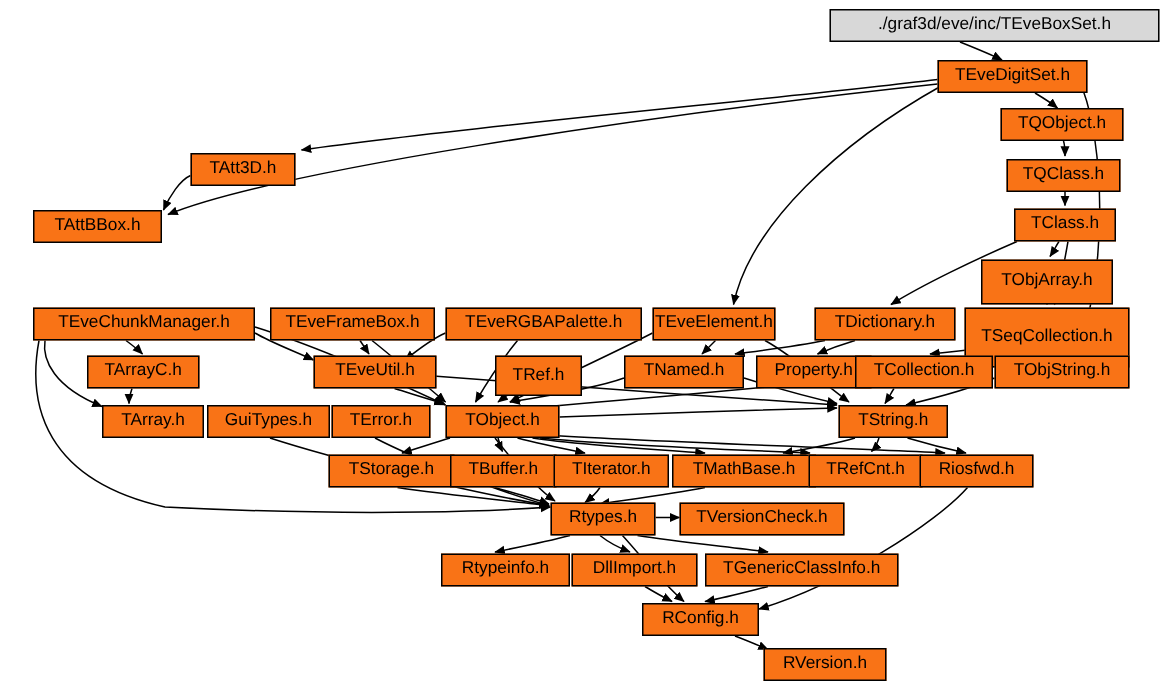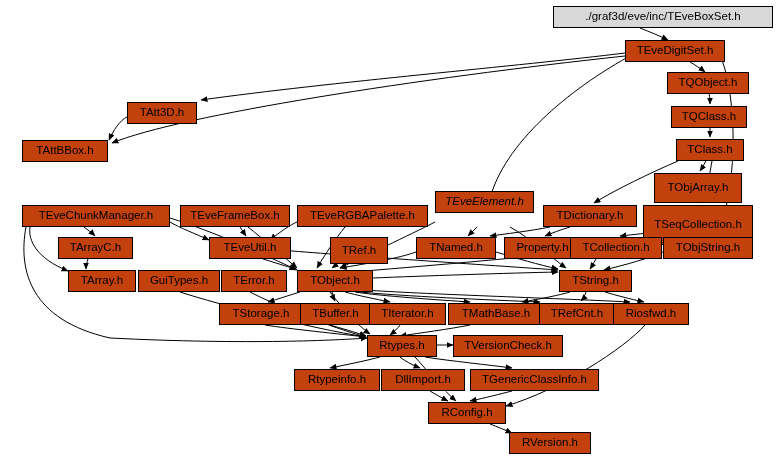--- a/index.html
+++ b/index.html
@@ -20,21 +20,21 @@
     left: 0;
     top: 0;
     width: 779px;
     height: 463px;
     pointer-events: none;
   }
   .node {
     position: absolute;
     box-sizing: border-box;
     border: 1px solid #000000;
-    background: #c2410c;
+    background: #f97316;
     color: #000000;
     font-size: 11.5px;
     line-height: 1;
     display: flex;
     align-items: center;
     justify-content: center;
     white-space: nowrap;
   }
   .node.root {
     background: #d8d8d8;
@@ -123,21 +123,21 @@
       <div class="node" style="left: 625px; top: 40px; width: 100px; height: 22px;">TEveDigitSet.h</div>
       <div class="node" style="left: 667px; top: 72px; width: 82px; height: 22px;">TQObject.h</div>
       <div class="node" style="left: 671px; top: 106px; width: 76px; height: 22px;">TQClass.h</div>
       <div class="node" style="left: 676px; top: 139px; width: 68px; height: 22px;">TClass.h</div>
       <div class="node" style="left: 654px; top: 173px; width: 88px; height: 30px;">TObjArray.h</div>
       <div class="node" style="left: 127px; top: 102px; width: 70px; height: 22px; text-align: right;">TAtt3D.h</div>
       <div class="node" style="left: 22px; top: 140px; width: 86px; height: 22px;">TAttBBox.h</div>
       <div class="node" style="left: 22px; top: 205px; width: 148px; height: 22px;">TEveChunkManager.h</div>
       <div class="node" style="left: 180px; top: 205px; width: 110px; height: 22px;">TEveFrameBox.h</div>
       <div class="node" style="left: 297px; top: 205px; width: 131px; height: 22px;">TEveRGBAPalette.h</div>
-      <div class="node" style="left: 435px; top: 191px; width: 99px; height: 22px; font-style: italic;">TEveElement.h</div>
+      <div class="node" style="left: 435px; top: 205px; width: 82px; height: 22px;">TEveElement.h</div>
       <div class="node" style="left: 543px; top: 205px; width: 94px; height: 22px;">TDictionary.h</div>
       <div class="node" style="left: 643px; top: 205px; width: 110px; height: 40px;">TSeqCollection.h</div>
       <div class="node" style="left: 58px; top: 237px; width: 75px; height: 22px;">TArrayC.h</div>
       <div class="node" style="left: 209px; top: 237px; width: 82px; height: 22px;">TEveUtil.h</div>
       <div class="node" style="left: 330px; top: 237px; width: 58px; height: 27px;">TRef.h</div>
       <div class="node" style="left: 416px; top: 237px; width: 80px; height: 22px;">TNamed.h</div>
       <div class="node" style="left: 504px; top: 237px; width: 77px; height: 22px;">Property.h</div>
       <div class="node" style="left: 570px; top: 237px; width: 92px; height: 22px;">TCollection.h</div>
       <div class="node" style="left: 663px; top: 237px; width: 90px; height: 22px;">TObjString.h</div>
       <div class="node" style="left: 68px; top: 270px; width: 68px; height: 22px;">TArray.h</div>

